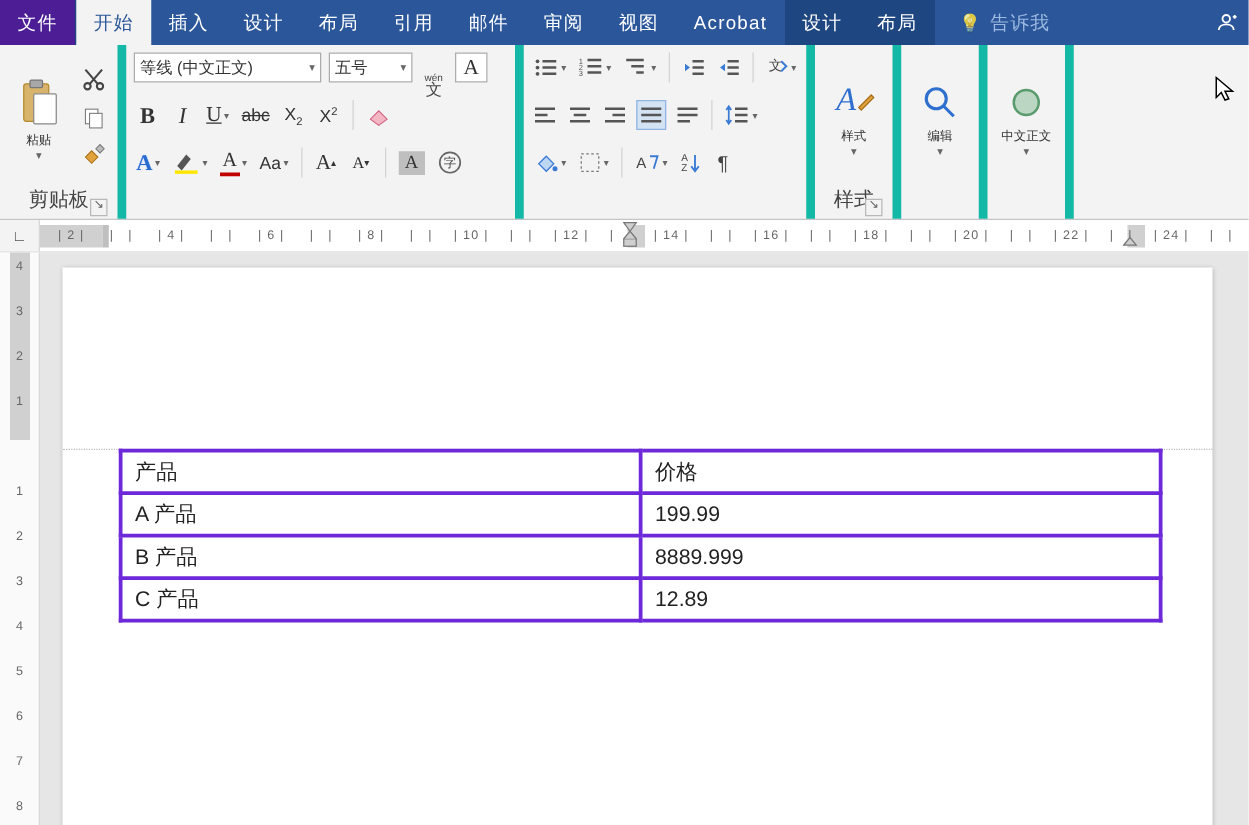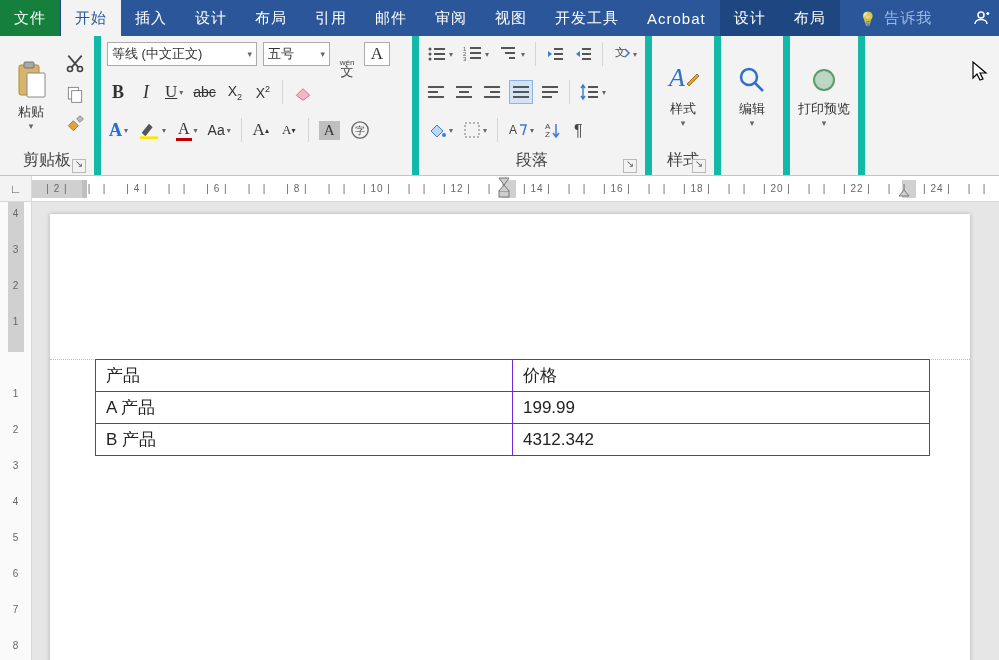--- a/index.html
+++ b/index.html
@@ -23,21 +23,21 @@
     font-size: 15px;
   }
   .tab {
     padding: 0 14px;
     display: flex;
     align-items: center;
     cursor: pointer;
     white-space: nowrap;
     letter-spacing: 1px;
   }
-  .tab.file { background: #15803d; border-right: 1px solid #1e4680; }
+  .tab.file { background: #4c1d95; border-right: 1px solid #1e4680; }
   .tab.active { background: #f3f3f3; color: #2b579a; }
   .tab.contextual { background: #1e4680; }
   .tab.tellme {
     color: #9bb9e0;
     display: flex;
     gap: 6px;
     align-items: center;
     padding-left: 20px;
   }
   .tellme-icon::before {
@@ -89,21 +89,21 @@
   .big-btn {
     display: flex;
     flex-direction: column;
     align-items: center;
     justify-content: center;
     gap: 2px;
     min-width: 50px;
     cursor: pointer;
     padding: 4px 2px;
   }
-  .big-btn .lbl { font-size: 13px; color: #333; margin-top: 2px; }
+  .big-btn .lbl { font-size: 10px; color: #333; margin-top: 2px; }
   .big-btn .caret { font-size: 9px; color: #666; margin-top: -2px; }
 
   .mini-col {
     display: flex;
     flex-direction: column;
     gap: 6px;
     justify-content: center;
   }
 
   .icon {
@@ -249,21 +249,21 @@
   }
 
   table.dtbl {
     border-collapse: collapse;
     width: 835px;
     font-family: "SimSun","Arial";
     font-size: 17px;
     color: #222;
   }
   table.dtbl td {
-    border: 1px solid #6d28d9;
+    border: 3px solid #6d28d9;
     padding: 4px 10px;
     height: 26px;
   }
   table.dtbl td.center { }
 
   .cursor-pointer {
     position: absolute;
     right: 10px; top: 60px;
     font-size: 18px;
     color: #222;
@@ -275,21 +275,20 @@
 <div class="tabbar">
   <div class="tab file">文件</div>
   <div class="tab active">开始</div>
   <div class="tab">插入</div>
   <div class="tab">设计</div>
   <div class="tab">布局</div>
   <div class="tab">引用</div>
   <div class="tab">邮件</div>
   <div class="tab">审阅</div>
   <div class="tab">视图</div>
-  <div class="tab">开发工具</div>
   <div class="tab">Acrobat</div>
   <div class="tab contextual">设计</div>
   <div class="tab contextual">布局</div>
   <div class="tab tellme">
     <span class="tellme-icon"></span>
     <span>告诉我</span>
   </div>
   <div class="spacer"></div>
   <div class="share-icon">
     <svg viewBox="0 0 24 24">
@@ -622,24 +621,20 @@
           </div>
         <div class="btn">
             <span class="icon">
               <svg width="16" height="18">
                 <text x="1" y="15" font-size="16" fill="#444">¶</text>
               </svg>
             </span>
           </div>
       </div>
     </div>
-    <div class="group-label">
-      <span>段落</span>
-      <span class="dlg-launcher"></span>
-    </div>
   </div>
 
   <div class="group">
     <div class="group-body">
       <div class="big-btn">
         <span class="icon">
           <svg width="36" height="36" viewBox="0 0 36 36">
               <text x="4" y="26" font-family="Times New Roman" font-size="26" font-style="italic" fill="#2f6fcf">A</text>
               <path d="M22 24 L32 14 L34 16 L24 26 Z" fill="#e2a23b" stroke="#a8701a"></path>
             </svg>
@@ -671,21 +666,21 @@
   </div>
 
   <div class="group">
     <div class="group-body">
       <div class="big-btn">
         <span class="icon">
           <svg width="32" height="32" viewBox="0 0 32 32">
               <circle cx="16" cy="16" r="10" fill="#bcd6c4" stroke="#5a9b6e" stroke-width="2"></circle>
             </svg>
         </span>
-        <span class="lbl">打印预览</span>
+        <span class="lbl">中文正文</span>
         <span class="caret">▾</span>
       </div>
     </div>
     <div class="group-label">&nbsp;</div>
   </div>
 
   <div style="flex:1"></div>
 </div>
 
 <span class="cursor-pointer">
@@ -771,20 +766,24 @@
               <tr>
             <td style="width:50%"><span>产品</span></td>
             <td style="width:50%"><span>价格</span></td>
           </tr>
           <tr>
             <td><span>A 产品</span></td>
             <td class="center"><span>199.99</span></td>
           </tr>
           <tr>
             <td><span>B 产品</span></td>
-            <td class="center"><span>4312.342</span></td>
+            <td class="center"><span>8889.999</span></td>
+          </tr>
+          <tr>
+            <td><span>C 产品</span></td>
+            <td class="center"><span>12.89</span></td>
           </tr>
         </tbody>
           </table>
       </div>
     </div>
   </div>
 </div>
 
 </body></html>

